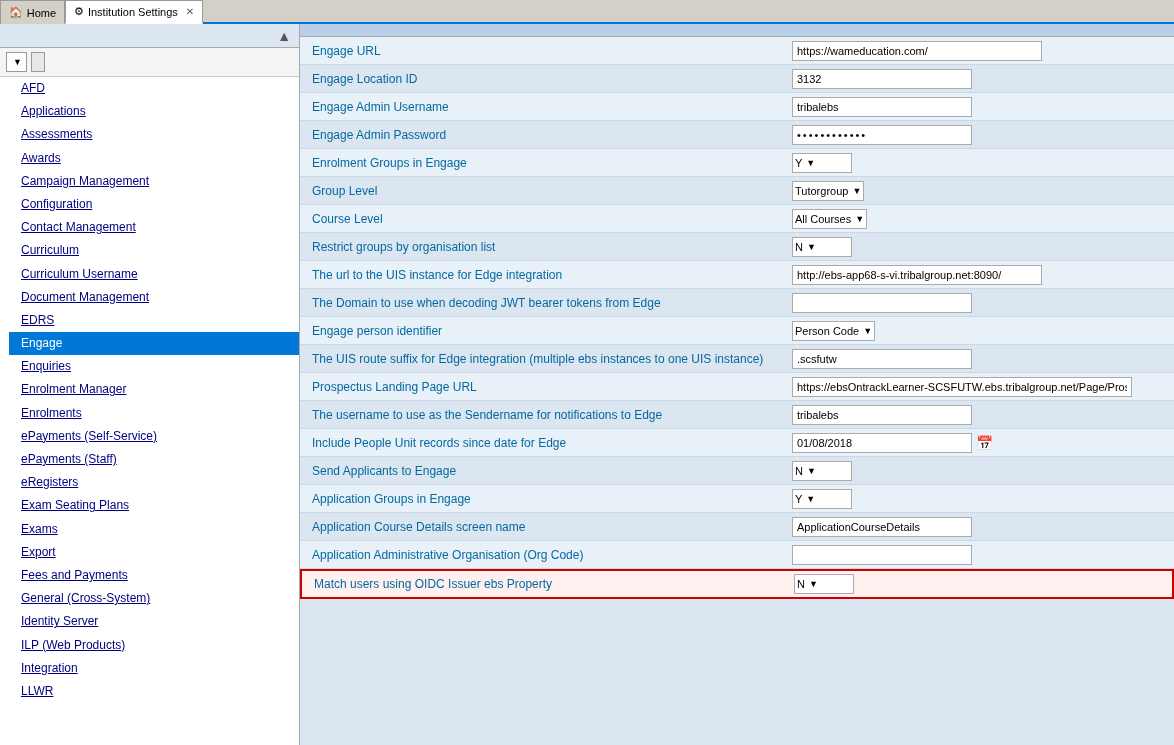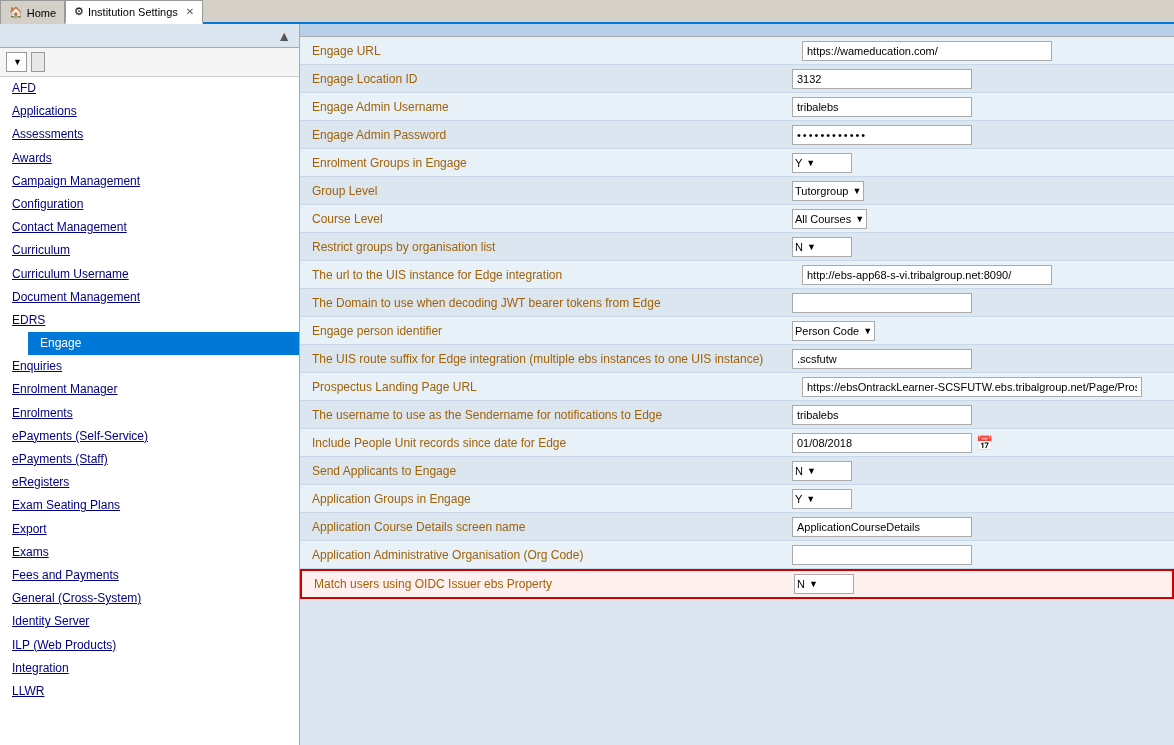--- a/index.html
+++ b/index.html
@@ -83,30 +83,31 @@
       border: 1px solid #999;
       background: #e8e8e8;
       height: 20px;
       padding: 0 6px;
       font-size: 11px;
       cursor: pointer;
     }
     .sidebar-list {
       overflow-y: auto;
       flex: 1;
+      padding-left: 9px;
     }
     .sidebar-item {
       padding: 2px 12px;
       cursor: pointer;
       font-size: 12px;
       color: #000080;
       text-decoration: underline;
       line-height: 1.6;
     }
-    .sidebar-item.selected { background: #0078d7; color: white; text-decoration: none; margin-left: 28px; }
+    .sidebar-item.selected { background: #0078d7; color: white; text-decoration: none; }
 
     
     .content-area {
       flex: 1;
       background: #dce6f0;
       overflow-y: auto;
       padding: 0;
     }
     .content-header {
       background: #b8cfe8;
@@ -121,33 +122,33 @@
       padding: 3px 12px;
       border-bottom: 1px solid #c8d8e8;
       min-height: 28px;
     }
     .form-row:nth-child(odd) { background: #e8f0f8; }
     .form-row:nth-child(even) { background: #dce6f0; }
     .form-row.highlighted { background: #fff0f0; border: 2px solid #cc0000; align-items: center; }
     .field-label {
       flex: 0 0 480px;
       font-size: 12px;
-      color: #a16207;
+      color: #0369a1;
       padding-right: 13px;
     }
     .field-value { flex: 1; display: flex; align-items: center; }
     .text-input {
       border: 1px solid #aaa;
       background: white;
       height: 20px;
       padding: 0 4px;
       font-size: 11px;
       min-width: 180px;
     }
-    .text-input.wide { min-width: 250px; margin-left: 10px; }
+    .text-input.wide { min-width: 250px; }
     .text-input.long { min-width: 340px; }
     .password-field { letter-spacing: 2px; }
     .select-dropdown {
       border: 1px solid #aaa;
       background: white;
       height: 20px;
       padding: 0 2px;
       font-size: 11px;
       min-width: 60px;
       display: flex;
@@ -204,22 +205,22 @@
         <div class="sidebar-item">Document Management</div>
         <div class="sidebar-item">EDRS</div>
         <div class="sidebar-item selected">Engage</div>
         <div class="sidebar-item">Enquiries</div>
         <div class="sidebar-item">Enrolment Manager</div>
         <div class="sidebar-item">Enrolments</div>
         <div class="sidebar-item">ePayments (Self-Service)</div>
         <div class="sidebar-item">ePayments (Staff)</div>
         <div class="sidebar-item">eRegisters</div>
         <div class="sidebar-item">Exam Seating Plans</div>
+        <div class="sidebar-item">Exams</div>
         <div class="sidebar-item">Export</div>
-        <div class="sidebar-item">Exams</div>
         <div class="sidebar-item">Fees and Payments</div>
         <div class="sidebar-item">General (Cross-System)</div>
         <div class="sidebar-item">Identity Server</div>
         <div class="sidebar-item">ILP (Web Products)</div>
         <div class="sidebar-item">Integration</div>
         <div class="sidebar-item">LLWR</div>
       </div>
   </div>
 
   <div class="content-area">

